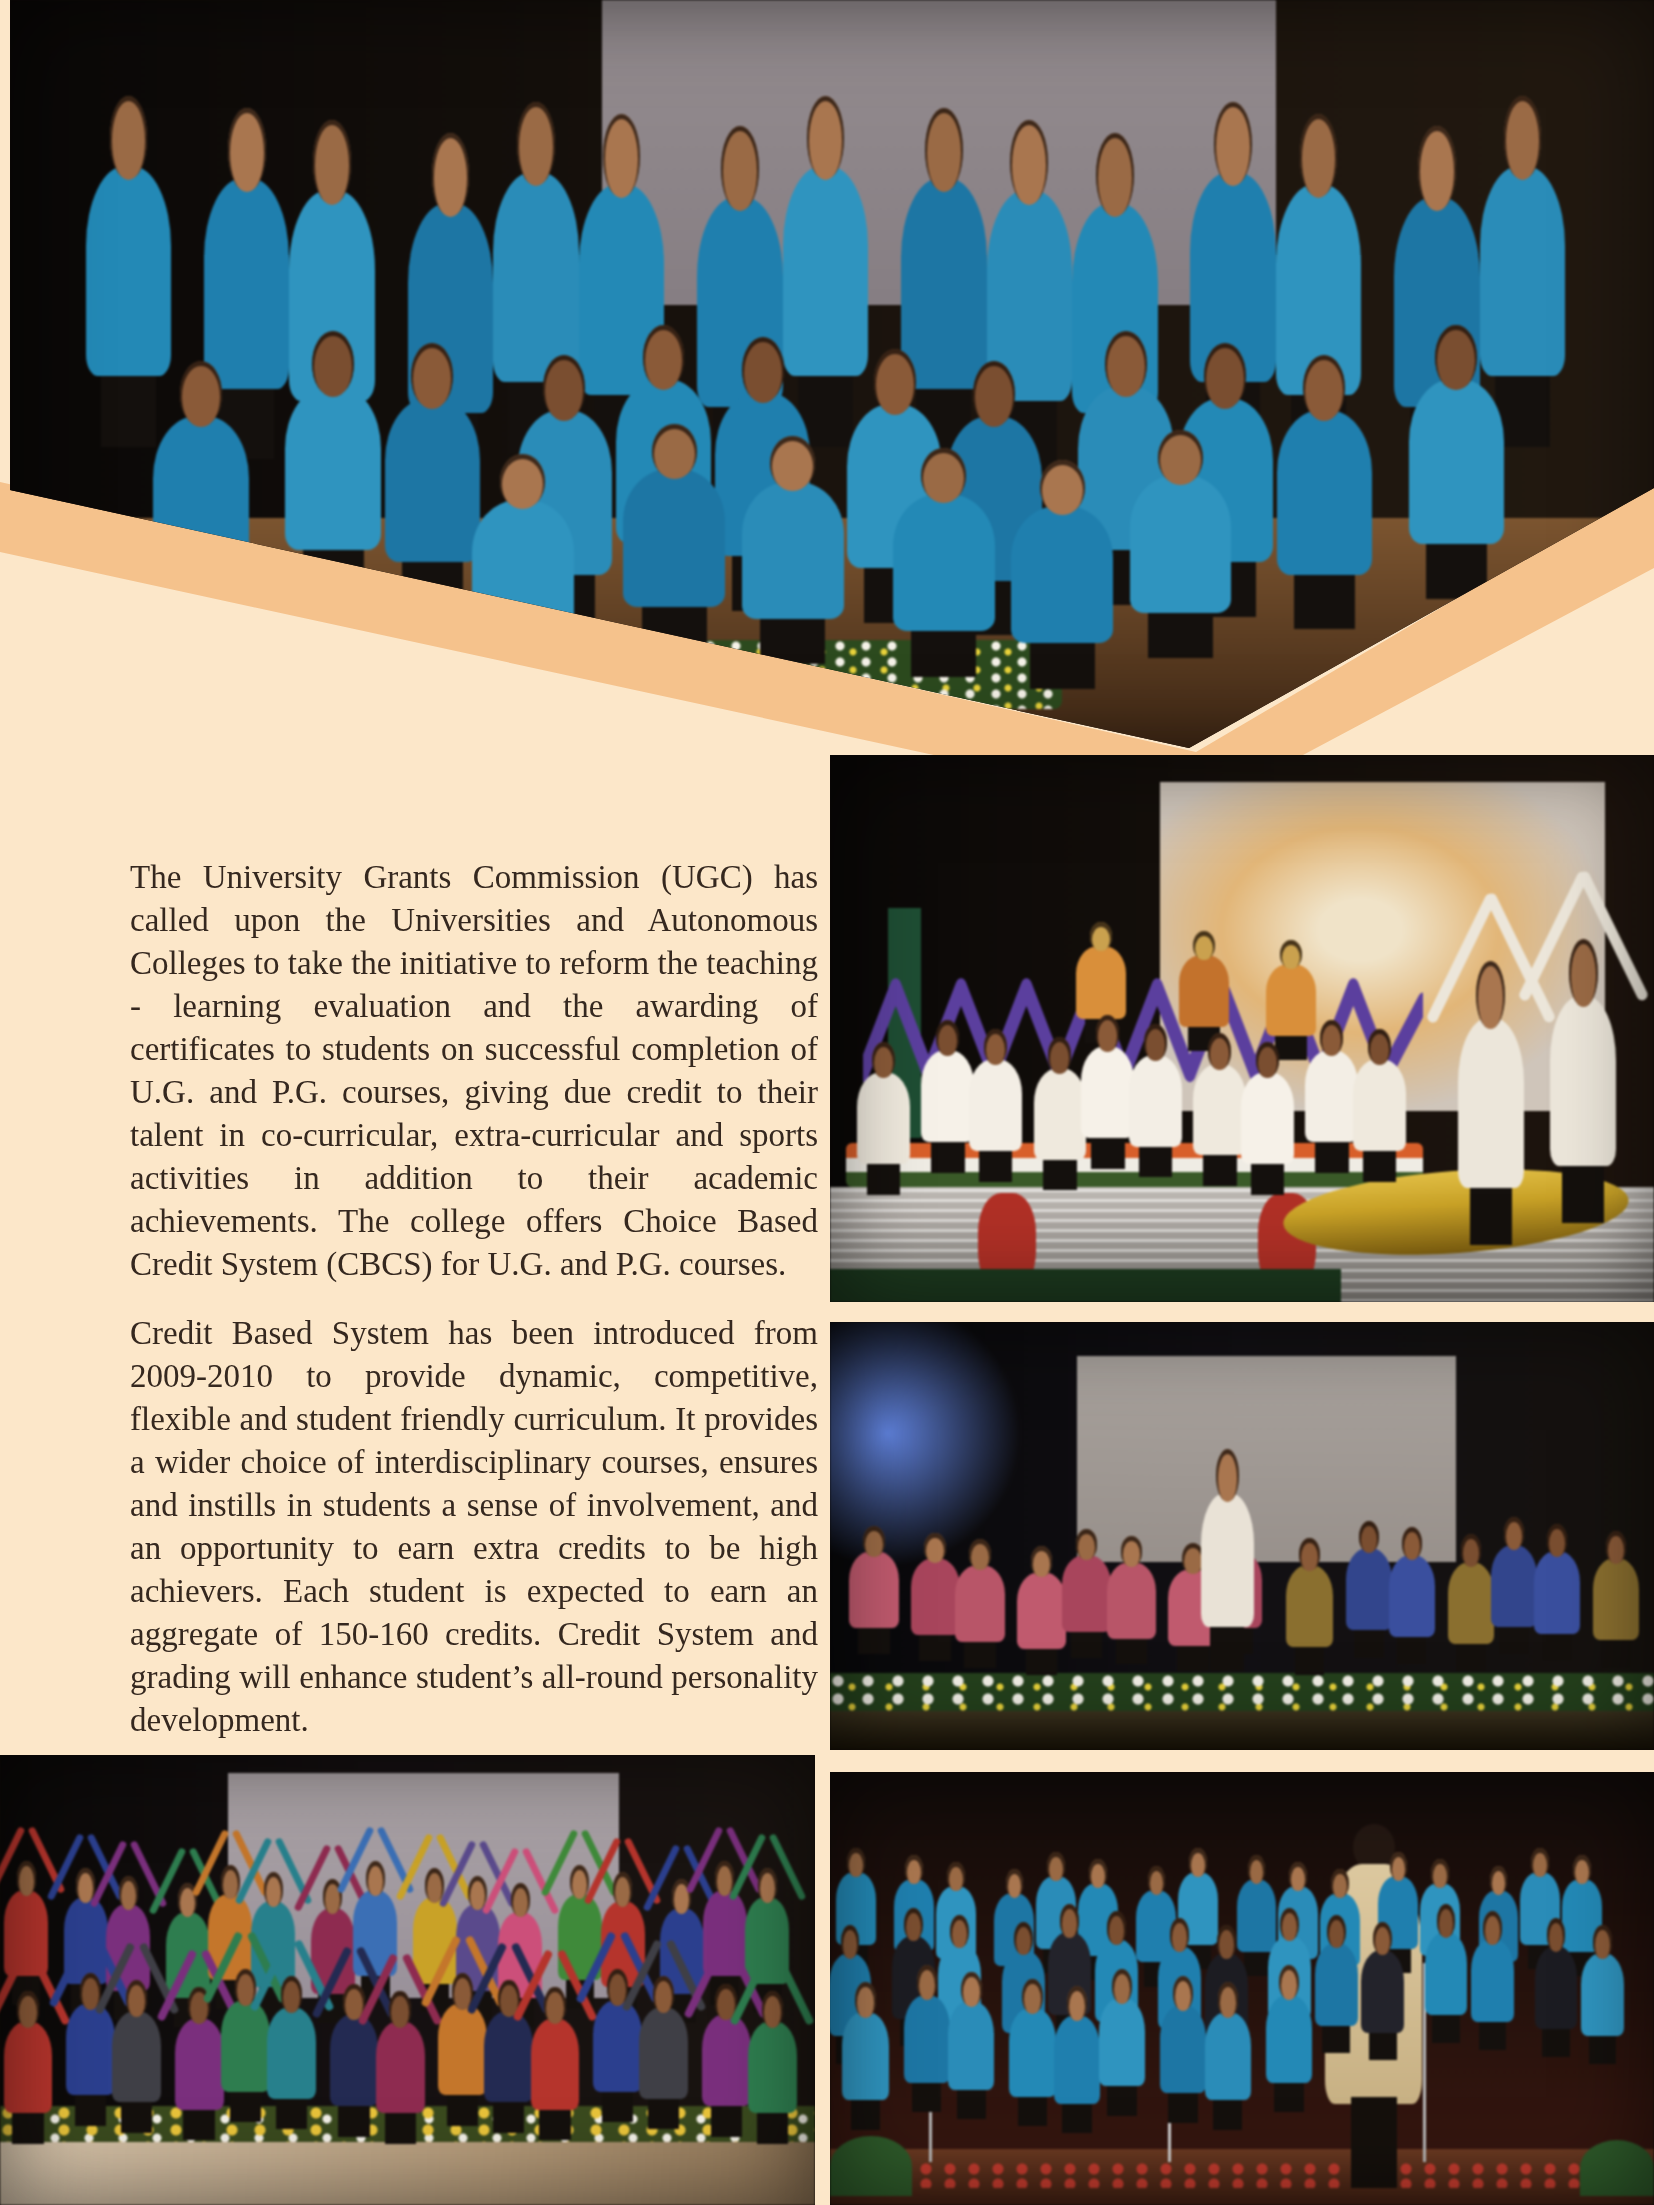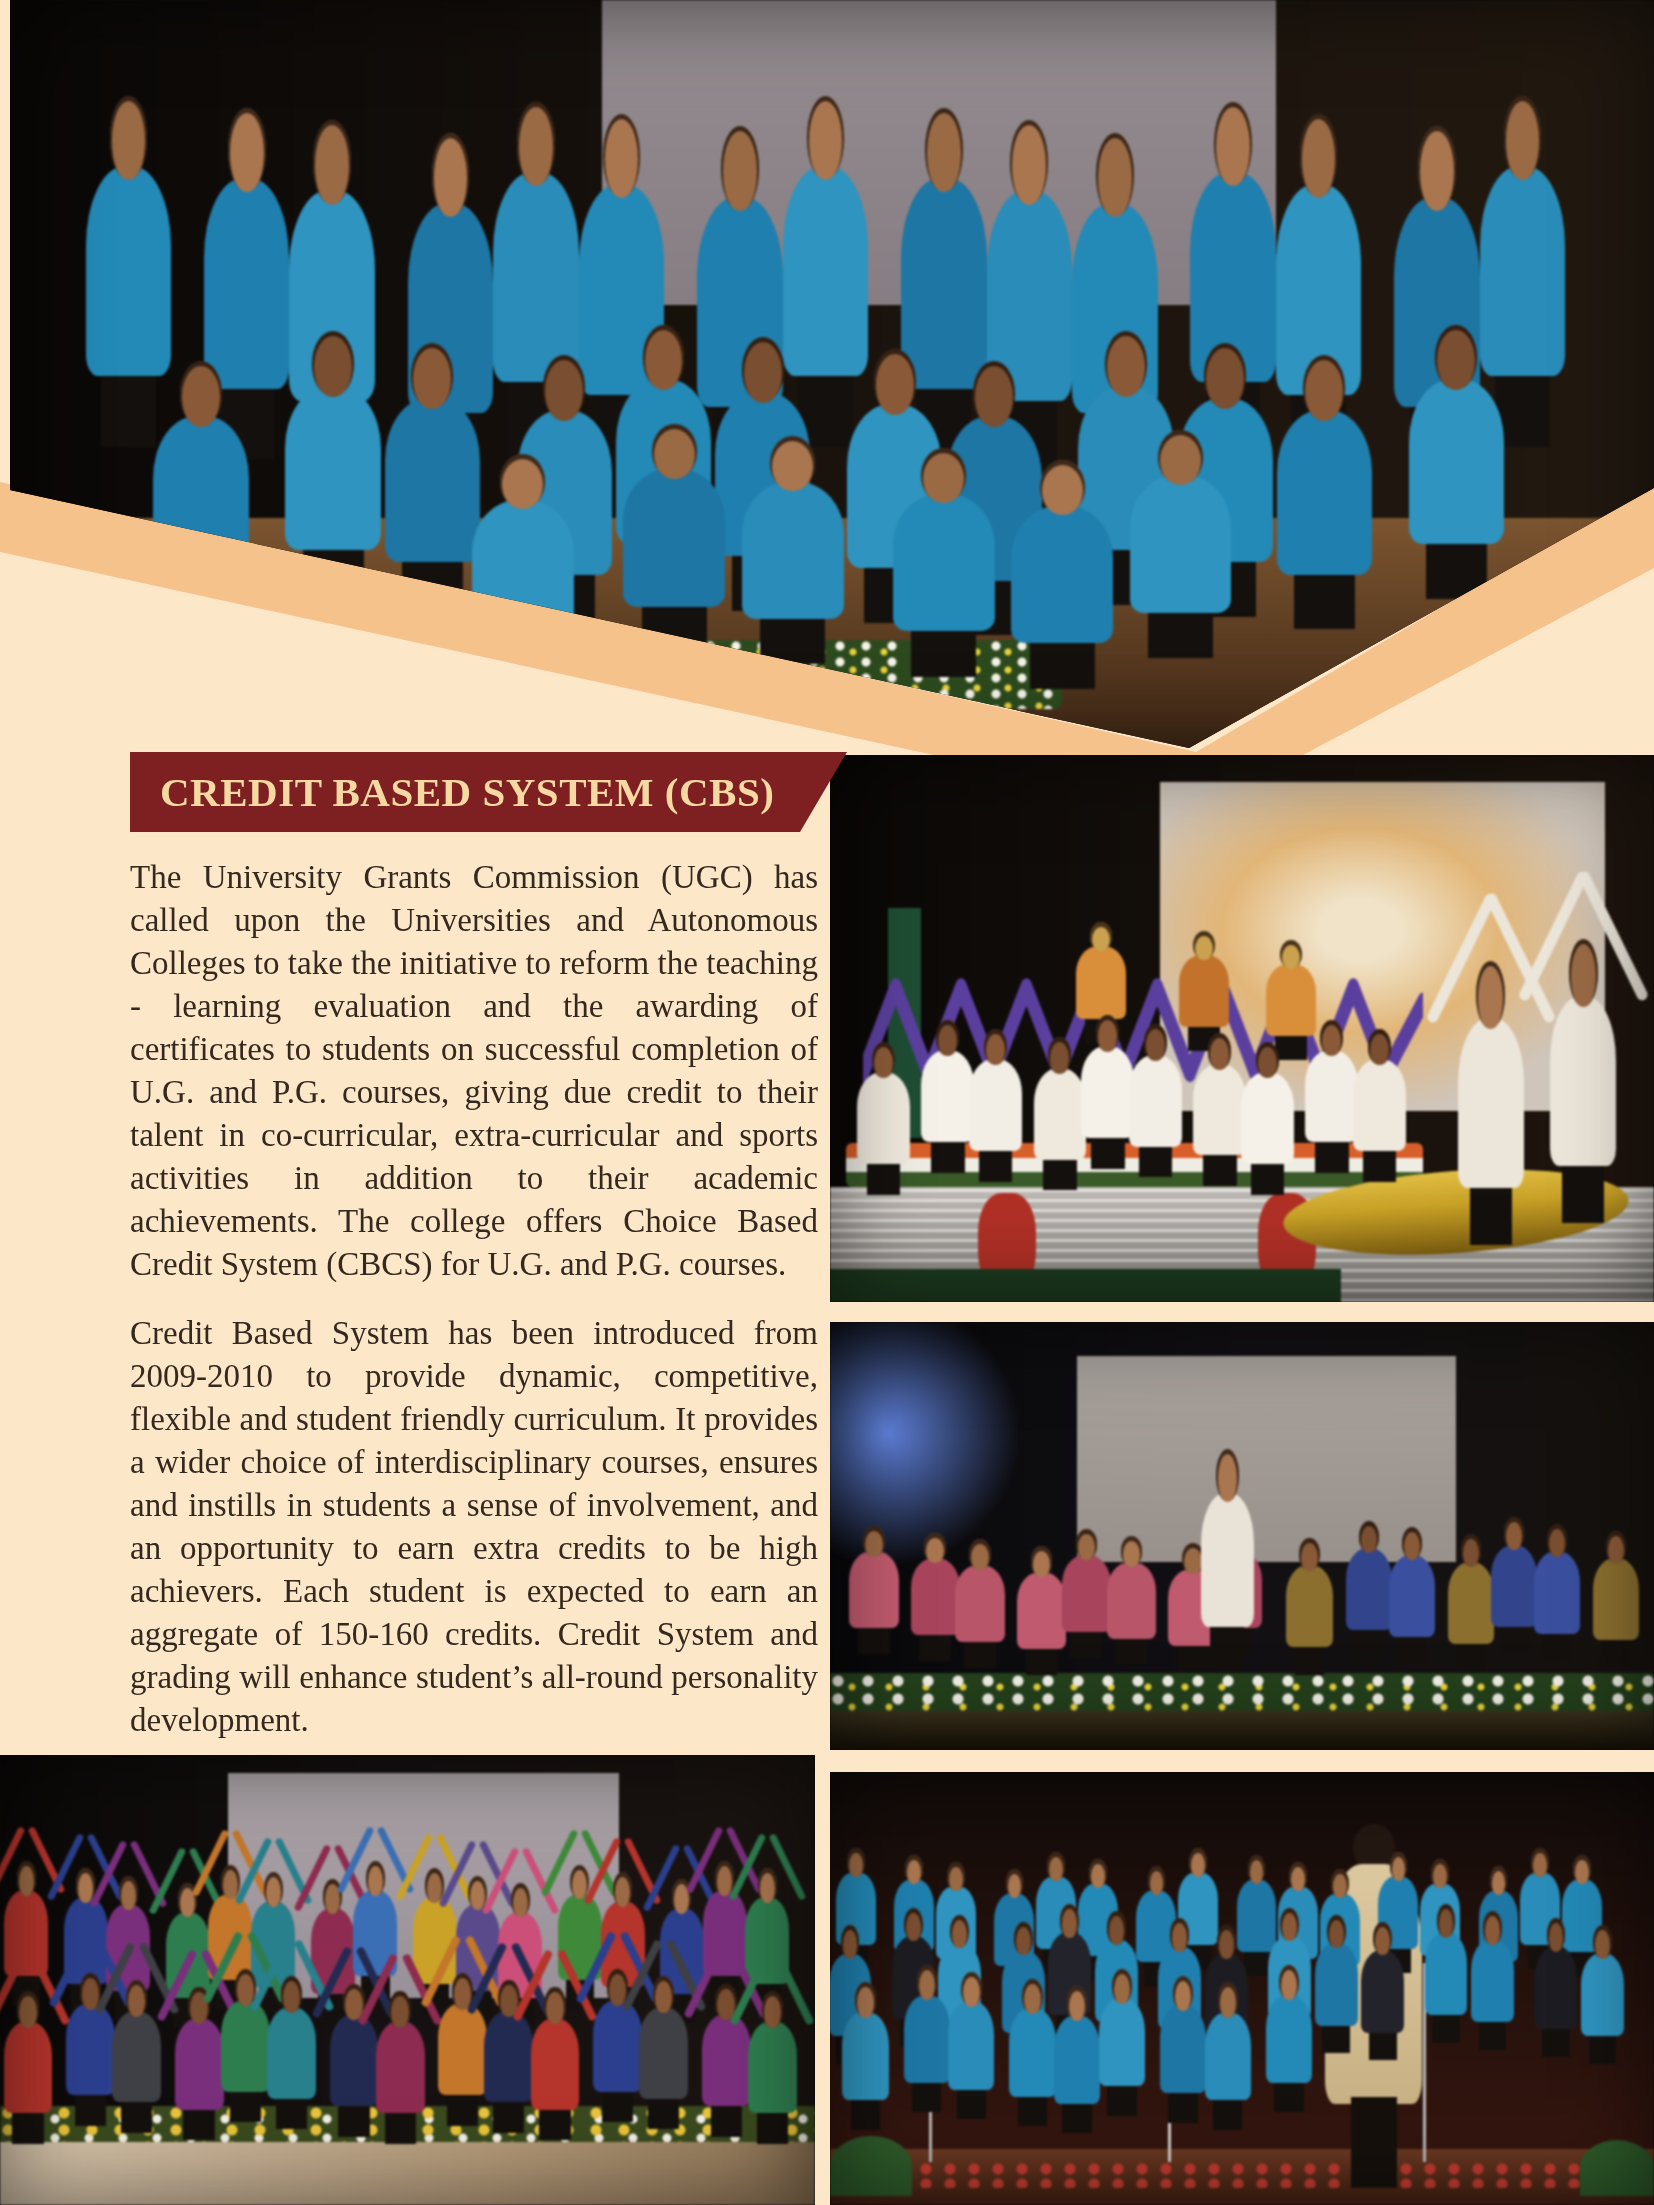--- a/index.html
+++ b/index.html
@@ -208,23 +208,20 @@
           <div class="head" style="background: rgb(169, 118, 79);"></div>
         </div>
         <div class="fig" style="left: 68.1%; top: 56.4%; width: 6.2%; height: 30%; z-index: 4;">
           <div class="legs"></div>
           <div class="torso" style="background: rgb(47, 148, 191);"></div>
           <div class="head" style="background: rgb(154, 106, 69);"></div>
         </div>
       </div>
   </div>
 
-  <div class="banner" style="z-index: 6; background: rgb(126, 31, 34);">
-    <span style="color: rgb(246, 216, 162);">CREDIT BASED SYSTEM (CBS)</span>
-  </div>
 
   <div class="textcol" style="z-index:5;">
     <p style="color: rgb(53, 40, 31);">The University Grants Commission (UGC) has called upon the Universities and Autonomous Colleges to take the initiative to reform the teaching - learning evaluation and the awarding of certificates to students on successful completion of U.G. and P.G. courses, giving due credit to their talent in co-curricular, extra-curricular and sports activities in addition to their academic achievements. The college offers Choice Based Credit System (CBCS) for U.G. and P.G. courses.</p>
     <p style="color: rgb(53, 40, 31);">Credit Based System has been introduced from 2009-2010 to provide dynamic, competitive, flexible and student friendly curriculum. It provides a wider choice of interdisciplinary courses, ensures and instills in students a sense of involvement, and an opportunity to earn extra credits to be high achievers. Each student is expected to earn an aggregate of 150-160 credits. Credit System and grading will enhance student’s all-round personality development.</p>
   </div>
 
   <div class="photo" style="left:830px;top:755px;width:824px;height:547px;z-index:3;">
     <div class="scene" id="scene-r1">
       <div class="layer" style="inset:0;background:linear-gradient(90deg,#0a0807,#17110c 55%,#1f150e 100%);"></div>
       <div class="layer" style="left:7%;top:28%;width:4%;height:42%;background:#1e4d33;"></div>

